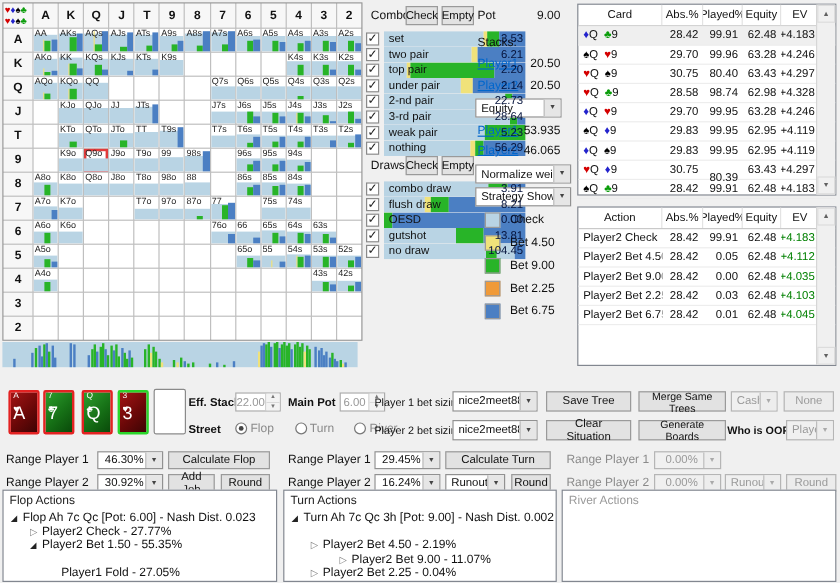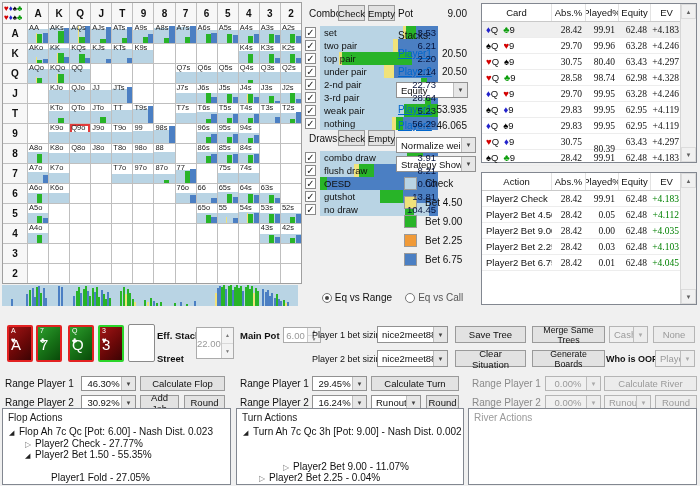--- a/index.html
+++ b/index.html
@@ -59,21 +59,21 @@
   
   .lgrow{position:absolute;height:14px;display:flex;align-items:center;}
   .lgrow .sq{width:13px;height:13px;border:1px solid #9a9a9a;box-sizing:border-box;margin-right:8px;}
   
   .tpanel{position:absolute;background:#fff;border:1px solid #828790;box-sizing:border-box;}
   .trow{display:flex;border-bottom:1px solid #ededed;align-items:center;height:15px;}
   .trow.head{border-bottom:1px solid #c9c9c9;height:17px;color:#111;}
   .trow.head .tc{border-right:1px solid #e3e3e3;justify-content:center;}
   .tc{box-sizing:border-box;padding:0 4px;font-size:9.5px;white-space:nowrap;overflow:hidden;
     display:flex;align-items:center;height:100%;}
-  .tc.num{justify-content:flex-end;font-family:Liberation Serif, serif;}
+  .tc.num{justify-content:flex-end;}
   .trow.sel{background:#efefef;}
   .sbar{position:absolute;right:0;top:0;bottom:0;width:15px;background:#f0f0f0;border-left:1px solid #d6d6d6;}
   .sbar .ar{position:absolute;left:0;right:0;height:15px;background:#f0f0f0;border:1px solid #dcdcdc;
     display:flex;align-items:center;justify-content:center;font-size:6px;color:#606060;box-sizing:border-box;}
   
   .pcard{position:absolute;width:26px;height:37px;border-radius:2px;box-sizing:border-box;
     color:#fff;overflow:hidden;}
   .pcard .rk{position:absolute;left:2px;top:0px;font-size:7px;line-height:8px;}
   .pcard .big{position:absolute;left:2px;top:10px;font-size:15px;line-height:16px;}
   .pcard .st{position:absolute;left:2px;top:9px;font-size:8px;}
@@ -919,25 +919,20 @@
           <div class="seg" style="width: 72%; background: rgb(185, 212, 228);"></div>
           <div class="seg" style="width: 8%; background: rgb(40, 180, 40);"></div>
           <div class="seg" style="width: 12%; background: rgb(185, 212, 228);"></div>
           <div class="seg" style="width: 8%; background: rgb(75, 127, 195);"></div>
         </div>
         <span class="clabel">no draw</span>
         <span class="cval">104.45</span>
       </div>
     </div>
 
-  <div id="view-radios" class="abs" style="left:322px;top:292px;width:170px;height:14px;">
-      <span style="position: absolute; left: 0px; top: 0px; white-space: nowrap;"><span class="radio on"></span><span style="color: rgb(17, 17, 17);"> Eq vs Range</span></span>
-      <span style="position: absolute; left: 83.4px; top: 0px; white-space: nowrap;"><span class="radio"></span><span style="color: rgb(85, 85, 85);"> Eq vs Call</span></span>
-      <span style="position: absolute; left: 161.4px; top: 0px; white-space: nowrap;"><span class="radio"></span><span style="color: rgb(85, 85, 85);"> Fold Equity</span></span>
-    </div>
 
   <span class="lbl" style="left:398px;top:8px;">Pot</span>
   <span class="lbl" style="left:425px;top:8px;width:42px;text-align:right;">9.00</span>
   <span class="lbl" style="left:398px;top:30px;">Stacks:</span>
   <span class="lbl link" style="left:398px;top:48px;">Player1</span>
   <span class="lbl" style="left:425px;top:48px;width:42px;text-align:right;">20.50</span>
   <span class="lbl link" style="left:398px;top:66px;">Player2</span>
   <span class="lbl" style="left:425px;top:66px;width:42px;text-align:right;">20.50</span>
   <div class="dd" style="left:396px;top:82px;width:72px;height:16px;">
     <span class="ddl">Equity</span>
@@ -1166,36 +1161,41 @@
       </div>
       <div class="pcard abs heart bgreen" style="left: 98px; top: 325px;">
         <span class="rk">3</span>
         <span class="st">♥</span>
         <span class="big">3</span>
       </div>
     </div>
   <div class="pcard empty abs" style="left:128px;top:324px;width:27px;height:38px;"></div>
 
   <span class="lbl" style="left:157px;top:330px;font-weight:bold;font-size:9.5px;">Eff. Stack</span>
-  <div class="spin" style="left:196px;top:327px;width:38px;height:32px;">
+  <div class="spin" style="left:196px;top:327px;width:38px;height:16px;">
     <span class="sv">22.00</span>
       <span class="sa">
         <div>▲</div>
         <div>▼</div>
       </span>
   </div>
   <span class="lbl" style="left:240px;top:330px;font-weight:bold;font-size:9.5px;">Main Pot</span>
   <div class="spin" style="left:283px;top:327px;width:38px;height:16px;">
     <span class="sv">6.00</span>
       <span class="sa">
         <div>▲</div>
         <div>▼</div>
       </span>
   </div>
   <span class="lbl" style="left:157px;top:353px;font-weight:bold;font-size:9.5px;">Street</span>
+  <div id="street-radios" class="abs" style="left:196px;top:352px;width:140px;height:14px;">
+      <span style="position: absolute; left: 0px; top: 0px; white-space: nowrap;"><span class="radio on"></span><span style="color: rgb(138, 138, 138);"> Flop</span></span>
+      <span style="position: absolute; left: 49.6px; top: 0px; white-space: nowrap;"><span class="radio"></span><span style="color: rgb(138, 138, 138);"> Turn</span></span>
+      <span style="position: absolute; left: 99.2px; top: 0px; white-space: nowrap;"><span class="radio"></span><span style="color: rgb(138, 138, 138);"> River</span></span>
+    </div>
 
   <span class="lbl sm" style="left:312px;top:330px;">Player 1 bet sizing:</span>
   <div class="dd" style="left:377px;top:326px;width:71px;height:17px;">
     <span class="ddl">nice2meet886</span>
       <span class="dda">▼</span>
   </div>
   <span class="lbl sm" style="left:312px;top:354px;">Player 2 bet sizing:</span>
   <div class="dd" style="left:377px;top:350px;width:71px;height:17px;">
     <span class="ddl">nice2meet886</span>
       <span class="dda">▼</span>
@@ -1244,21 +1244,20 @@
     <span class="ddl">Runouts</span>
       <span class="dda">▼</span>
   </div>
   <button class="btn" style="left:426px;top:395px;width:33px;height:15px;">Round</button>
 
   <span class="lbl gray" style="left:472px;top:378px;">Range Player 1</span>
   <div class="dd dis" style="left:545px;top:376px;width:56px;height:15px;">
     <span class="ddl" style="text-align:center;">0.00%</span>
       <span class="dda">▼</span>
   </div>
-  <button class="btn dis" style="left:604px;top:376px;width:93px;height:15px;">Calculate River</button>
   <span class="lbl gray" style="left:472px;top:397px;">Range Player 2</span>
   <div class="dd dis" style="left:545px;top:395px;width:56px;height:15px;">
     <span class="ddl" style="text-align:center;">0.00%</span>
       <span class="dda">▼</span>
   </div>
   <div class="dd dis" style="left:604px;top:395px;width:47px;height:15px;">
     <span class="ddl">Runouts</span>
       <span class="dda">▼</span>
   </div>
   <button class="btn dis" style="left:655px;top:395px;width:42px;height:15px;">Round</button>
@@ -1267,20 +1266,21 @@
       <div class="ttl">Flop Actions</div>
       <div class="titem" style="left: 6px; top: 17px;"><span class="arrow open">◢</span><span class="txt">Flop Ah 7c Qc [Pot: 6.00] - Nash Dist. 0.023</span></div>
       <div class="titem" style="left: 22px; top: 28.6px;"><span class="arrow">▷</span><span class="txt">Player2 Check - 27.77%</span></div>
       <div class="titem" style="left: 22px; top: 40.2px;"><span class="arrow open">◢</span><span class="txt">Player2 Bet 1.50 - 55.35%</span></div>
       <div class="titem" style="left: 38px; top: 63.4px;"><span class="arrow"></span><span class="txt">Player1 Fold - 27.05%</span></div>
       <div class="titem" style="left: 38px; top: 75px;"><span class="txt">Player1 Raise to 6.00 - 3.43%</span></div>
     </div>
   <div id="turn-tree" class="tree" style="left:236px;top:408px;width:228px;height:77px;">
       <div class="ttl">Turn Actions</div>
       <div class="titem" style="left: 6px; top: 17px;"><span class="arrow open">◢</span><span class="txt">Turn Ah 7c Qc 3h [Pot: 9.00] - Nash Dist. 0.002</span></div>
+      <div class="titem" style="left: 22px; top: 40.2px;"><span class="arrow">▷</span><span class="txt">Player2 Bet 4.50 - 2.19%</span></div>
       <div class="titem" style="left: 22px; top: 51.8px; margin-left: 24px;"><span class="arrow">▷</span><span class="txt">Player2 Bet 9.00 - 11.07%</span></div>
       <div class="titem" style="left: 22px; top: 63.4px;"><span class="arrow">▷</span><span class="txt">Player2 Bet 2.25 - 0.04%</span></div>
       <div class="titem" style="left: 22px; top: 75px;"><span class="txt">Player2 Bet 6.75 - 17.68%</span></div>
     </div>
   <div id="river-tree" class="tree dis" style="left:468px;top:408px;width:229px;height:77px;">
       <div class="ttl">River Actions</div>
     </div>
 
 </div>
 

